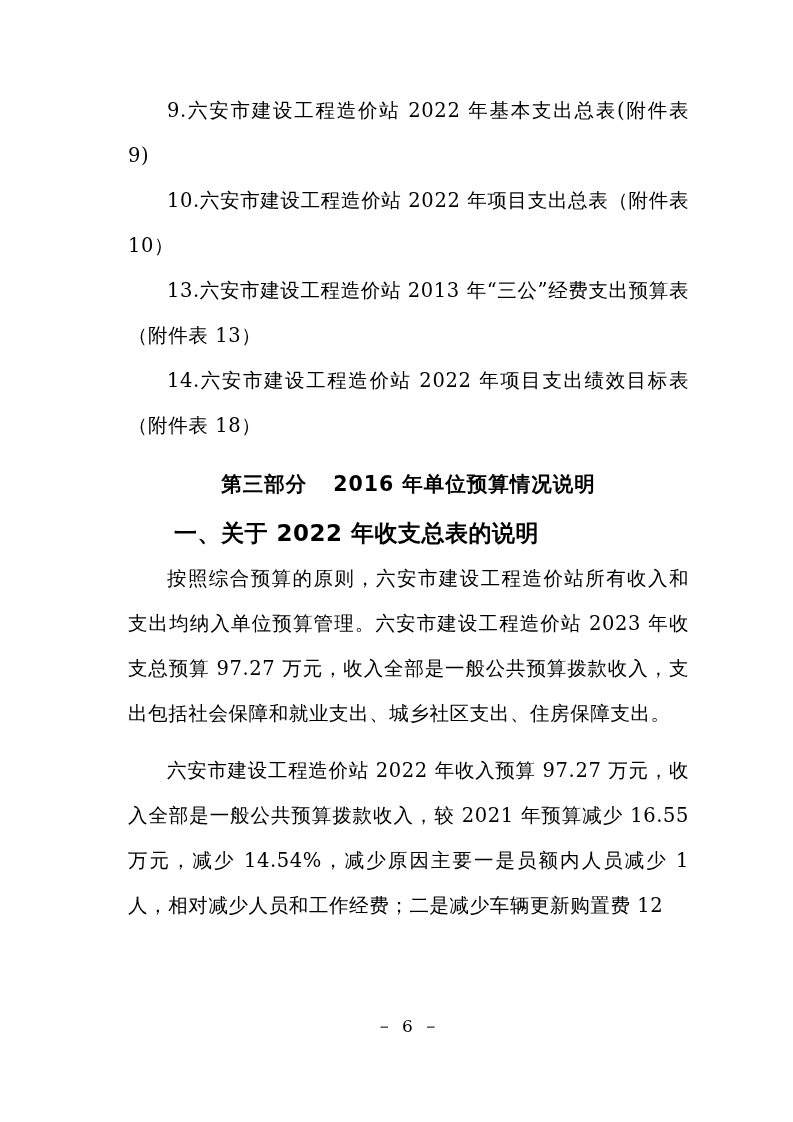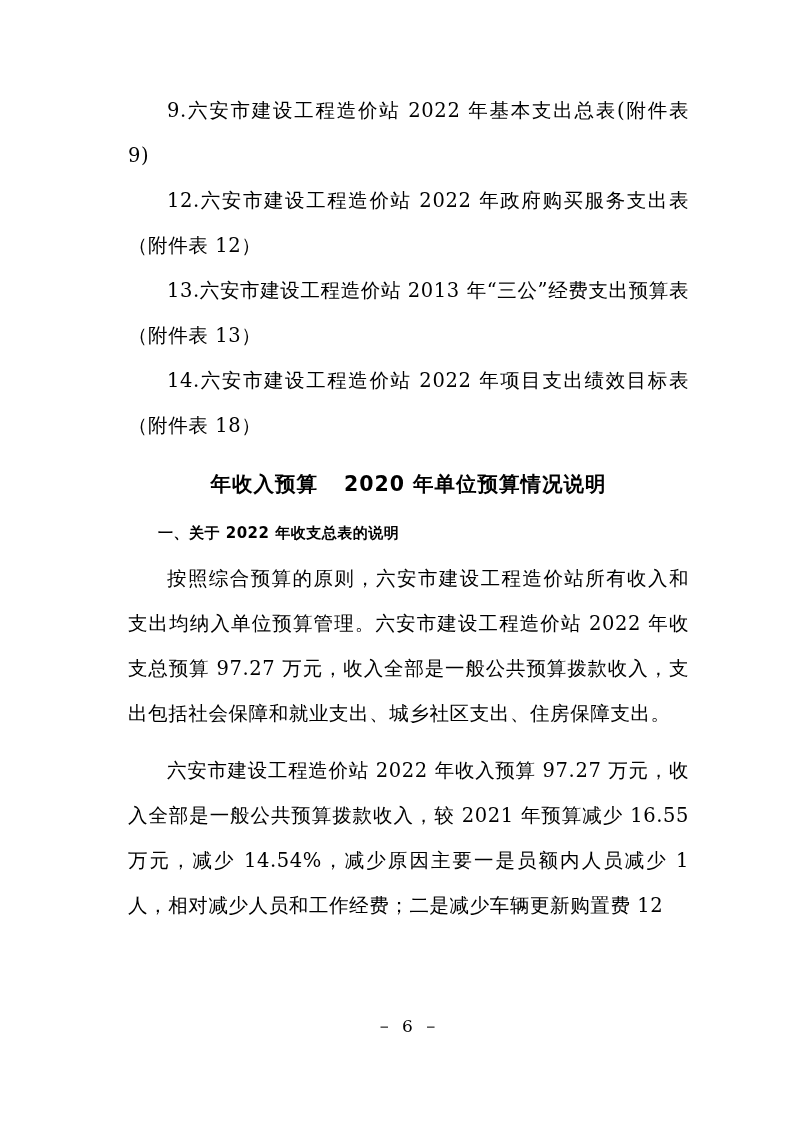--- a/index.html
+++ b/index.html
@@ -46,21 +46,21 @@
   }
   .section-title .gap {
     display: inline-block;
     width: 26px;
   }
   .sub-title {
     margin: 0;
     text-indent: 2em;
     font-family: "DejaVu Sans", "Liberation Sans", sans-serif;
     font-weight: bold;
-    font-size: 15px;
+    font-size: 23px;
     line-height: 45px;
     letter-spacing: 0.5px;
   }
   .spacer {
     height: 12px;
   }
   .footer {
     position: absolute;
     left: 0;
     right: 0;
@@ -71,28 +71,28 @@
     letter-spacing: 2px;
   }
 </style>
 </head>
 <body>
 
 <div class="page">
   <div class="doc-body">
 
     <p class="para">9.六安市建设工程造价站 2022 年基本支出总表(附件表 9)</p>
-    <p class="para">12.六安市建设工程造价站 2022 年政府购买服务支出表（附件表 12）</p>
+    <p class="para">10.六安市建设工程造价站 2022 年项目支出总表（附件表 10）</p>
     <p class="para">13.六安市建设工程造价站 2013 年“三公”经费支出预算表（附件表 13）</p>
     <p class="para">14.六安市建设工程造价站 2022 年项目支出绩效目标表（附件表 18）</p>
 
-    <h2 class="section-title"><span>年收入预算</span><span class="gap"></span><span>2020 年单位预算情况说明</span></h2>
+    <h2 class="section-title"><span>第三部分</span><span class="gap"></span><span>2016 年单位预算情况说明</span></h2>
 
     <h3 class="sub-title">一、关于 2022 年收支总表的说明</h3>
-    <p class="para">按照综合预算的原则，六安市建设工程造价站所有收入和支出均纳入单位预算管理。六安市建设工程造价站 2022 年收支总预算 97.27 万元，收入全部是一般公共预算拨款收入，支出包括社会保障和就业支出、城乡社区支出、住房保障支出。</p>
+    <p class="para">按照综合预算的原则，六安市建设工程造价站所有收入和支出均纳入单位预算管理。六安市建设工程造价站 2023 年收支总预算 97.27 万元，收入全部是一般公共预算拨款收入，支出包括社会保障和就业支出、城乡社区支出、住房保障支出。</p>
 
     <div class="spacer"></div>
 
     <p class="para">六安市建设工程造价站 2022 年收入预算 97.27 万元，收入全部是一般公共预算拨款收入，较 2021 年预算减少 16.55 万元，减少 14.54%，减少原因主要一是员额内人员减少 1 人，相对减少人员和工作经费；二是减少车辆更新购置费 12</p>
 
   </div>
 
   <div class="footer">－ 6 －</div>
 </div>
 

